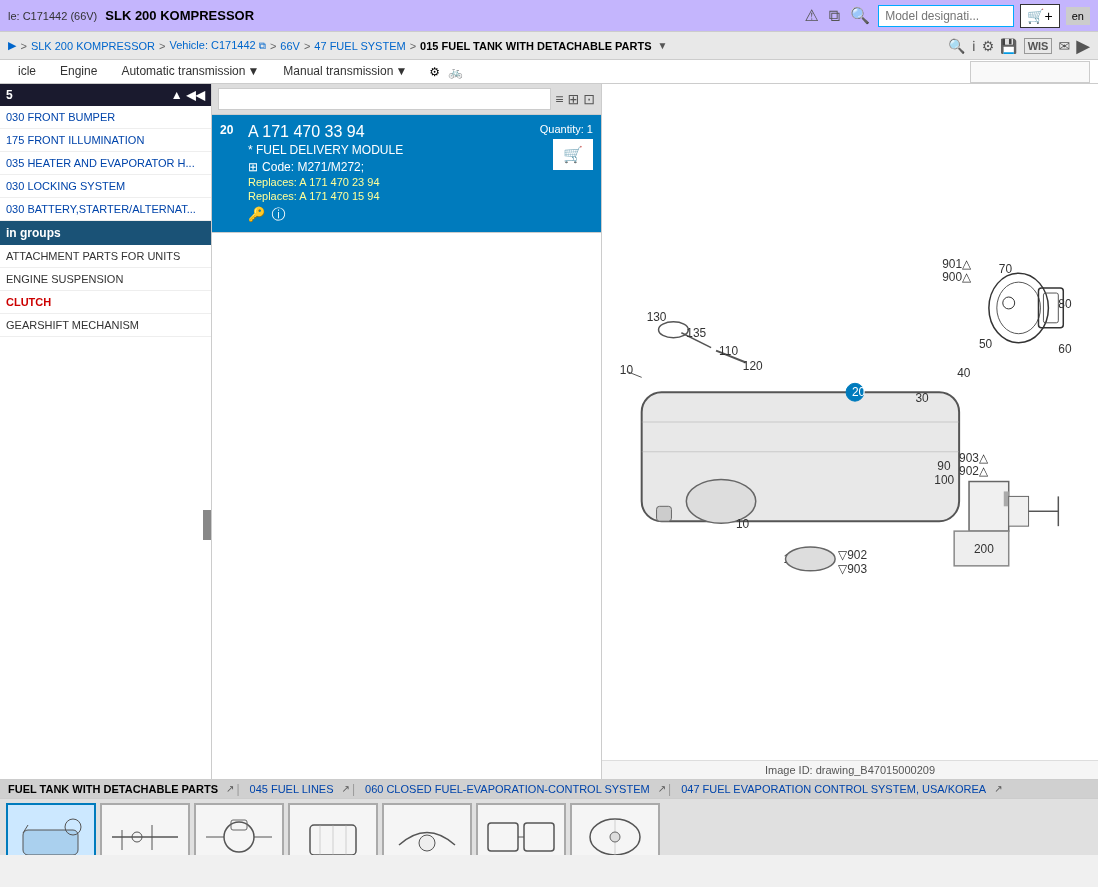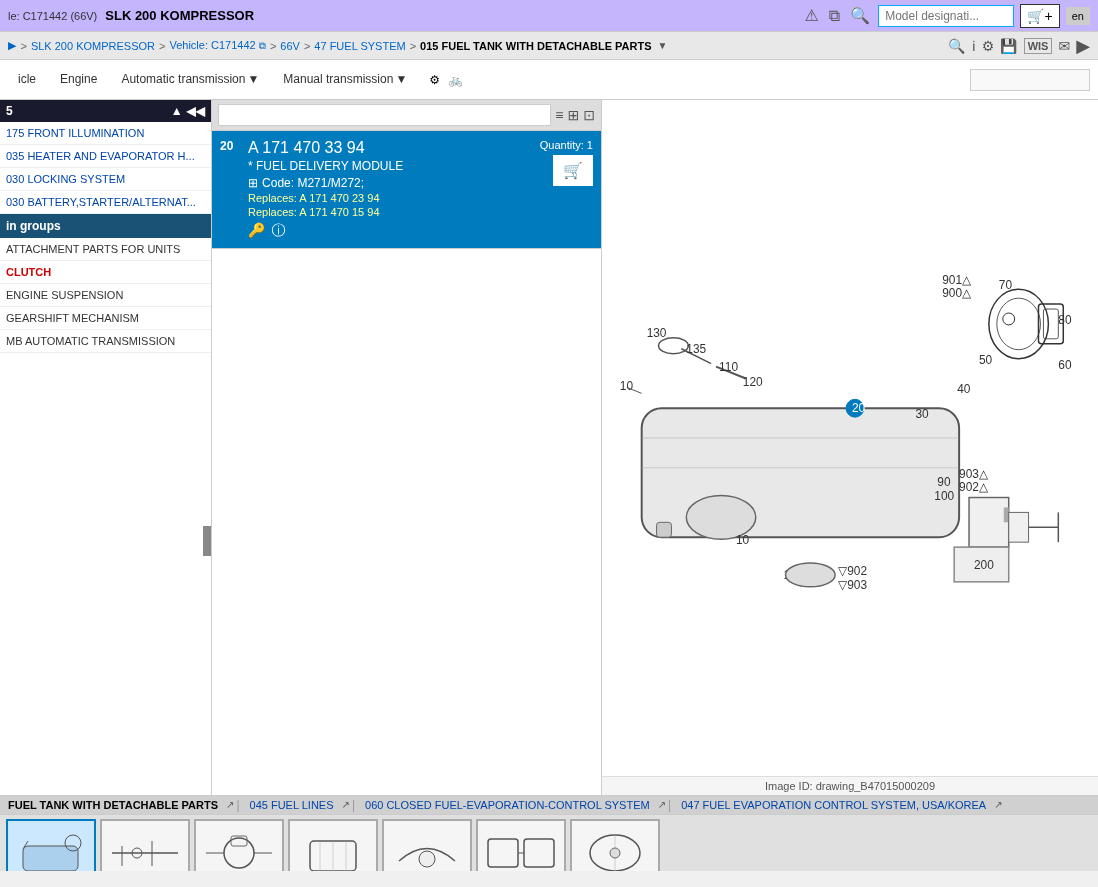--- a/index.html
+++ b/index.html
@@ -75,21 +75,21 @@
     .breadcrumb-right { margin-left: auto; display: flex; gap: 6px; align-items: center; }
     .breadcrumb-icon { font-size: 14px; color: #555; cursor: pointer; }
 
     
     .nav-tabs {
       background: #fff;
       border-bottom: 1px solid #ccc;
       display: flex;
       align-items: center;
       padding: 0 8px;
-      height: 40px;
+      height: 24px;
       gap: 4px;
     }
     .nav-tab {
       padding: 4px 10px;
       cursor: pointer;
       font-size: 12px;
       color: #333;
       border: none;
       background: none;
       border-bottom: 2px solid transparent;
@@ -353,32 +353,32 @@
   <div class="sidebar">
     <div class="sidebar-header">
       <span>5</span>
       <div class="sidebar-header-icons">
         <span>▲</span>
         <span>◀◀</span>
       </div>
     </div>
 
     <div class="sidebar-scroll-container">
+      <div class="sidebar-item">030 FRONT BUMPER</div>
       <div class="sidebar-item">175 FRONT ILLUMINATION</div>
       <div class="sidebar-item">035 HEATER AND EVAPORATOR H...</div>
       <div class="sidebar-item">030 LOCKING SYSTEM</div>
       <div class="sidebar-item">030 BATTERY,STARTER/ALTERNAT...</div>
 
       <div class="sidebar-section">in groups</div>
 
       <div class="sidebar-section-item">ATTACHMENT PARTS FOR UNITS</div>
+      <div class="sidebar-section-item">ENGINE SUSPENSION</div>
       <div class="sidebar-section-item highlighted">CLUTCH</div>
-      <div class="sidebar-section-item">ENGINE SUSPENSION</div>
       <div class="sidebar-section-item">GEARSHIFT MECHANISM</div>
-      <div class="sidebar-section-item">MB AUTOMATIC TRANSMISSION</div>
 
       <div style="width:8px;height:30px;background:#888;position:absolute;right:0;top:60%;cursor:pointer;"></div>
     </div>
   </div>
 
   <div class="parts-list">
     <div class="parts-list-toolbar">
       <input type="text" class="parts-search-input" value="" style="">
       <span class="parts-toolbar-icon">≡</span>
       <span class="parts-toolbar-icon">⊞</span>

